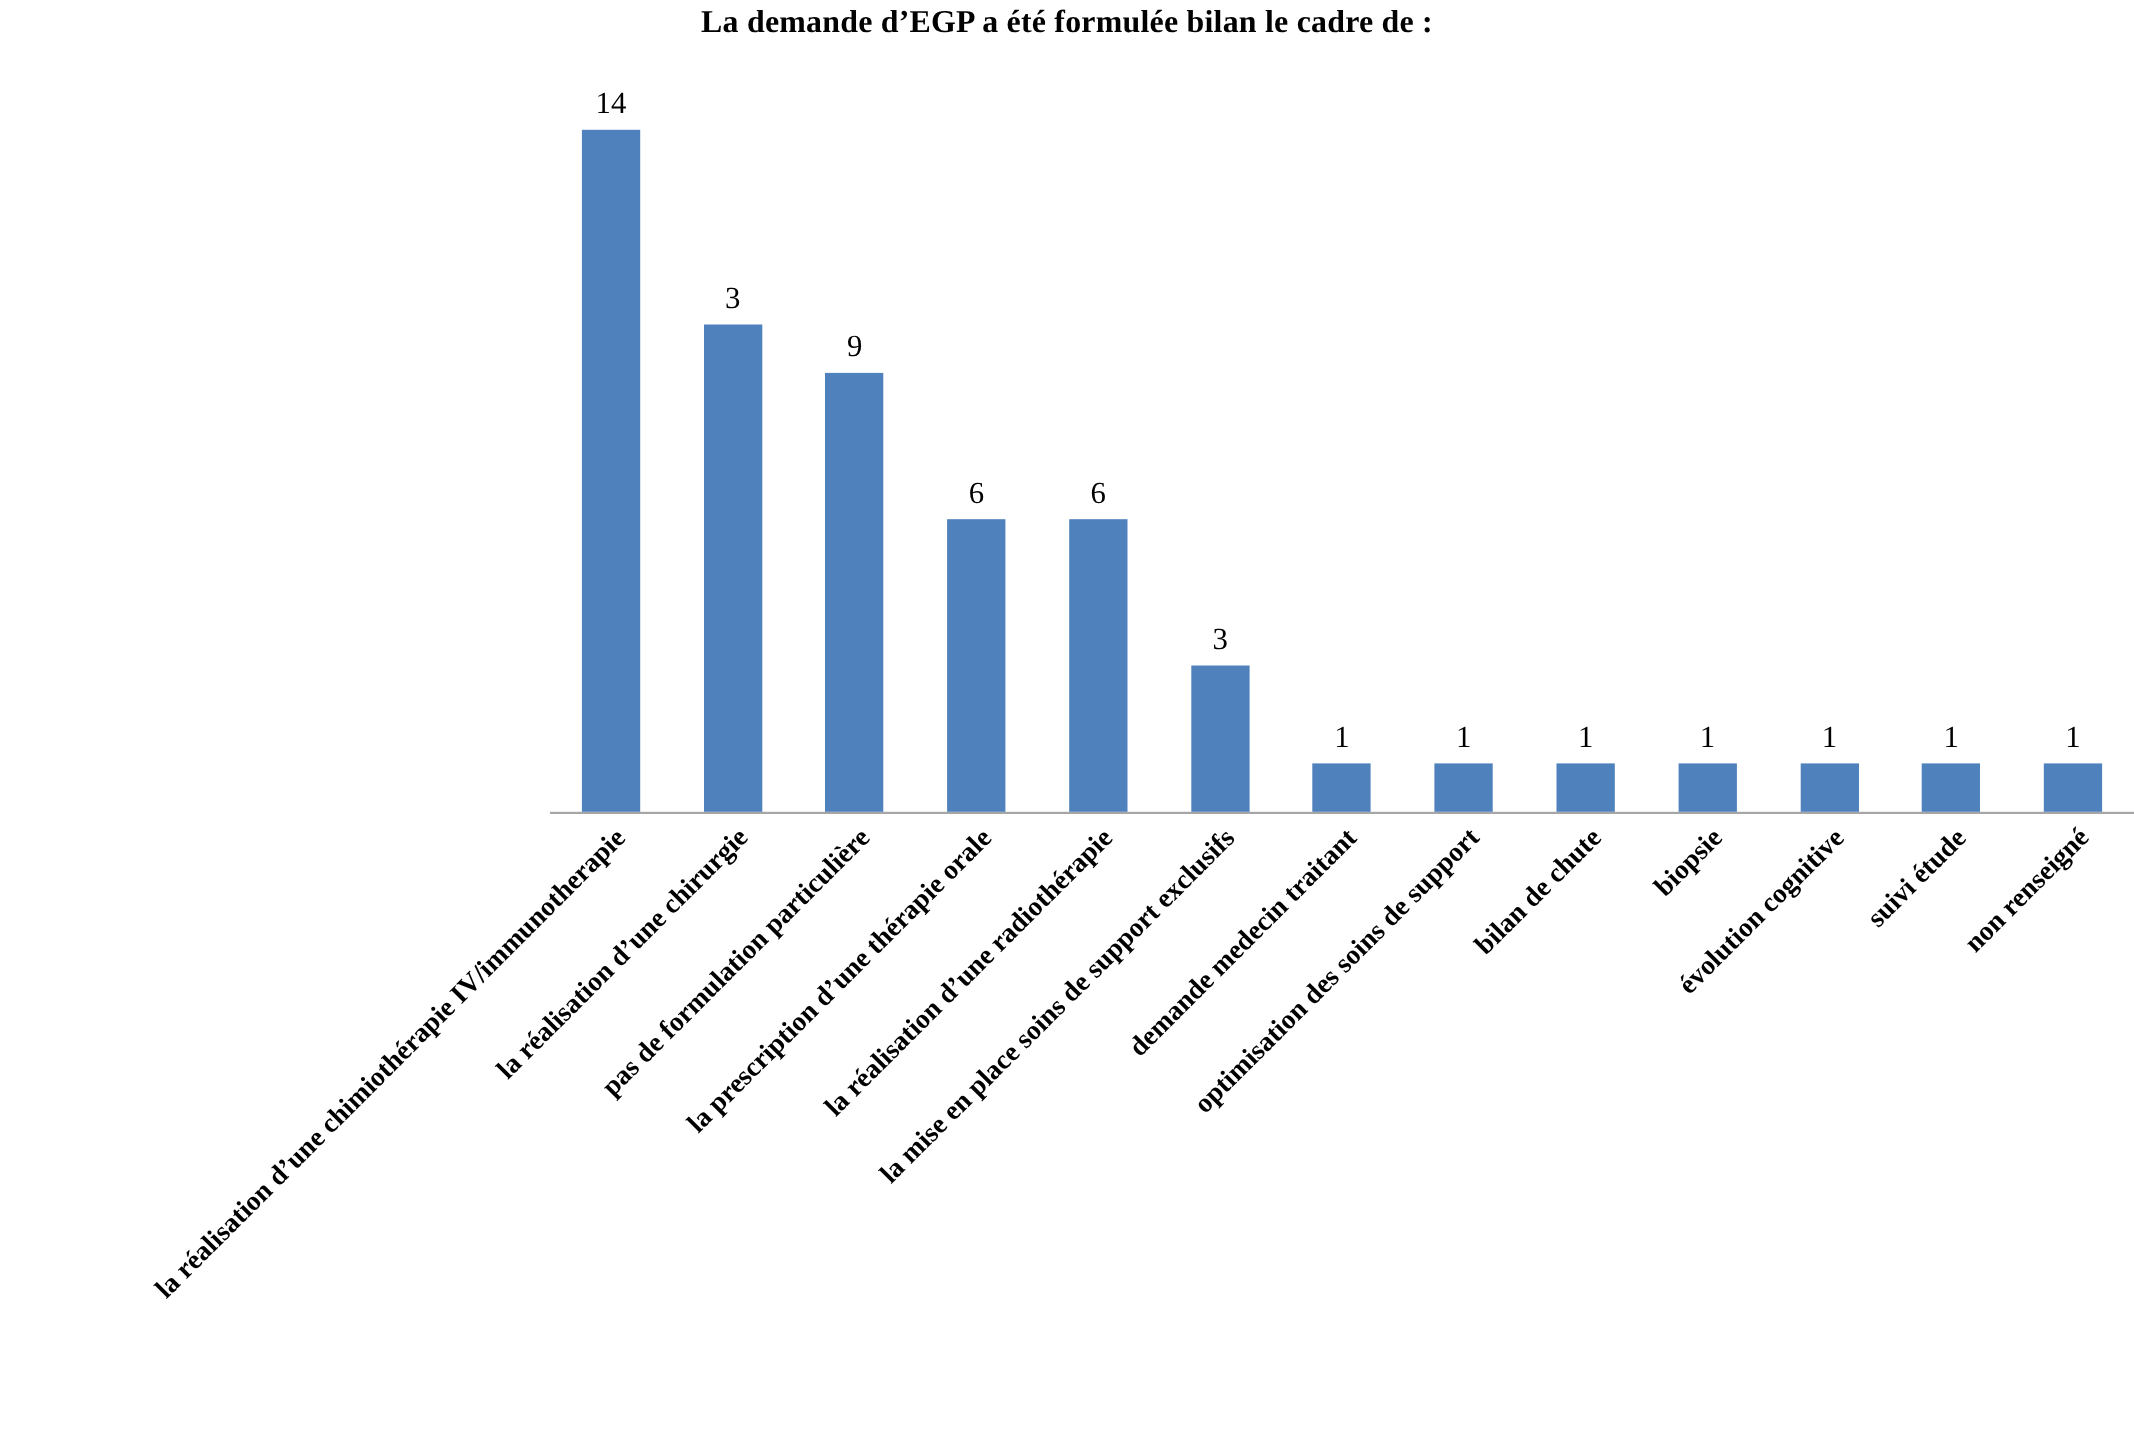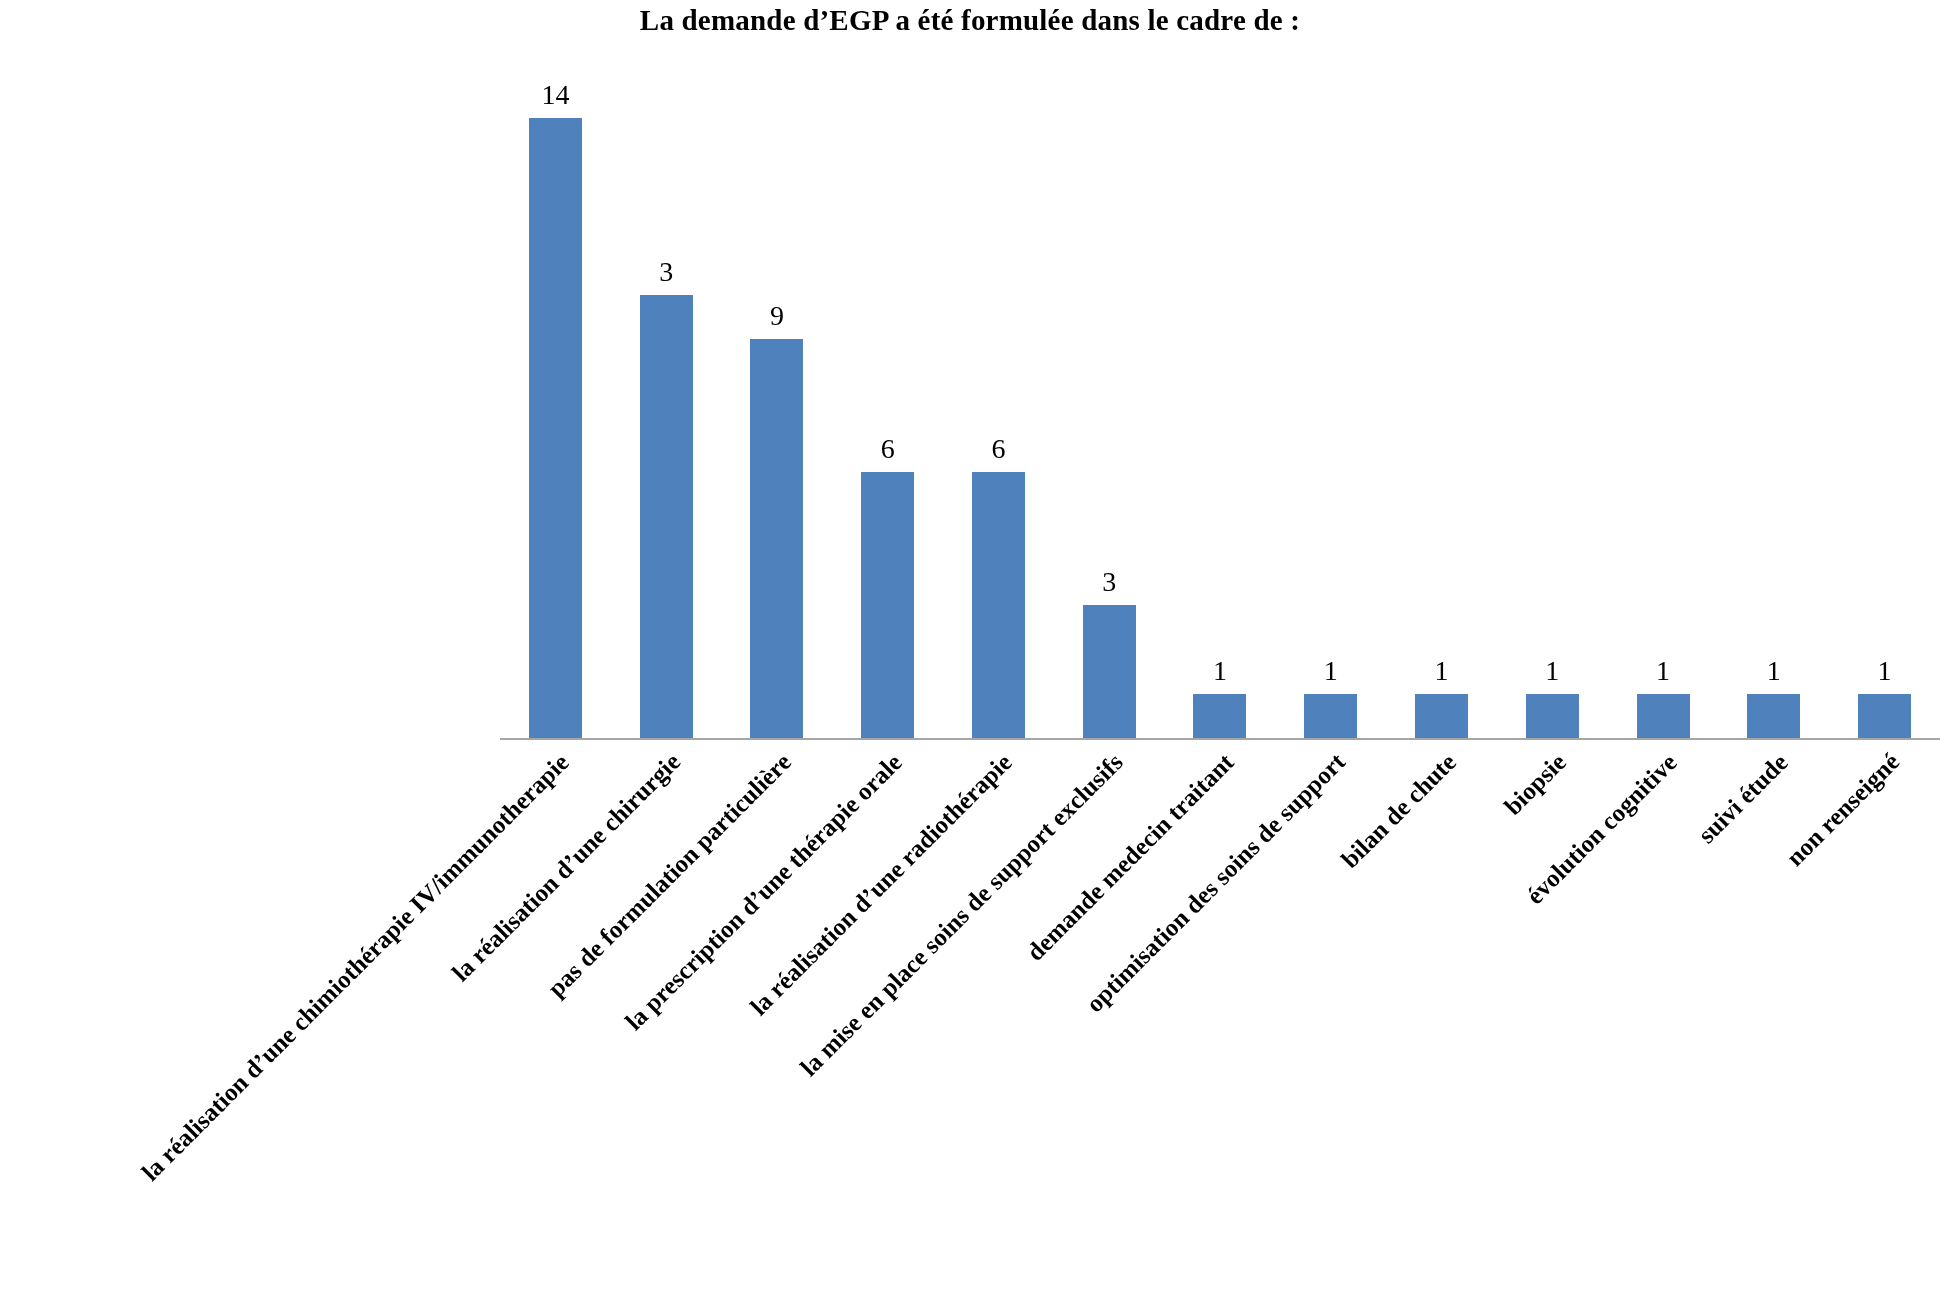--- a/index.html
+++ b/index.html
@@ -98,21 +98,21 @@
     transform-origin: left top;
     transform: rotate(-45deg);
     text-align: left;
   }
 </style>
 </head>
 <body>
 
 <div id="chart-root">
 
-  <div class="chart-title">La demande d’EGP a été formulée dans le cadre de :</div>
+  <div class="chart-title">La demande d’EGP a été formulée bilan le cadre de :</div>
 
   <div id="plot-area">
     <div class="axis-line"></div>
     <div class="bars" id="bars-container">
         <div class="bar-slot" style="width: 110.769px;">
           <div class="bar-value" style="bottom: 628px;">14</div>
           <div class="bar" style="height: 620px; background: rgb(79, 129, 189);"></div>
         </div>
         <div class="bar-slot" style="width: 110.769px;">
           <div class="bar-value" style="bottom: 450.857px;">3</div>

